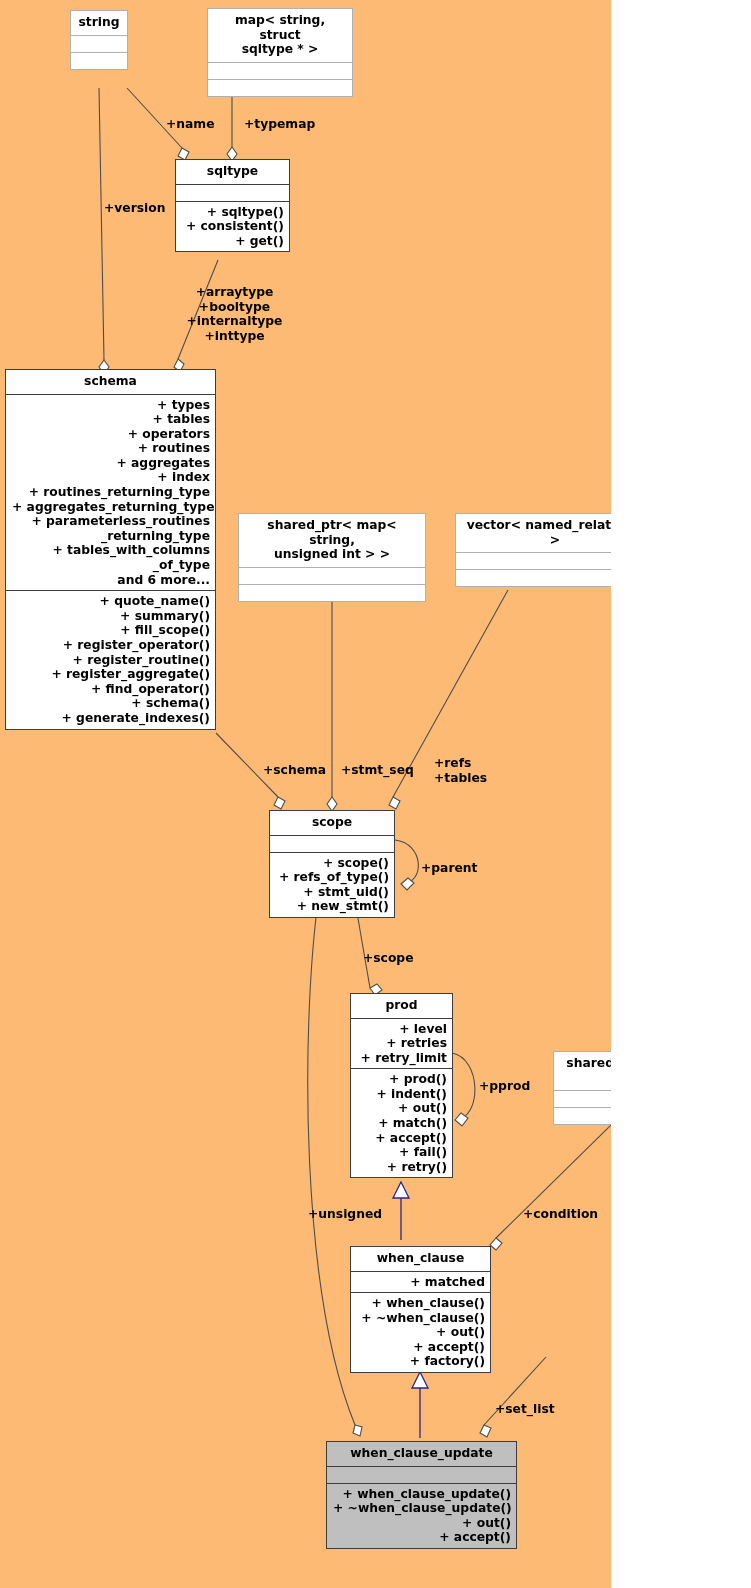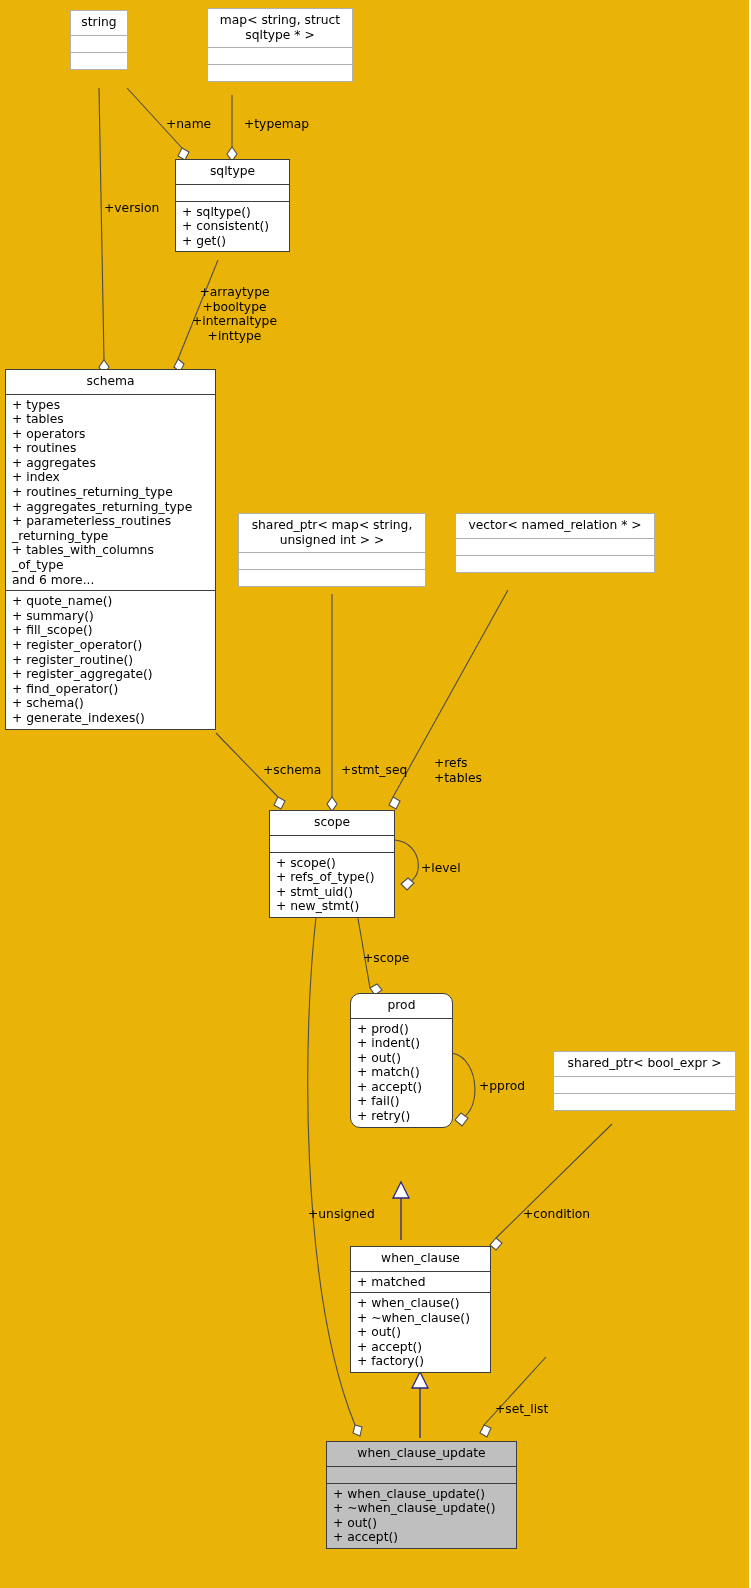--- a/index.html
+++ b/index.html
@@ -2,25 +2,26 @@
 <html><head>
 <meta charset="utf-8">
 <style>
   html, body {
     margin: 0;
     padding: 0;
     background: #ffffff;
   }
   #canvas {
     position: relative;
-    width: 749px;
+    width: 611px;
     height: 1588px;
-    background: #eab308;
+    background: #fdba74;
     font-family: "DejaVu Sans", sans-serif;
     overflow: hidden;
+    font-weight: bold;
   }
   svg.edges {
     position: absolute;
     left: 0;
     top: 0;
     width: 751px;
     height: 1588px;
     pointer-events: none;
   }
   .uml-box {
@@ -37,20 +38,21 @@
   }
   .uml-box.plain .sect {
     border-top: 1px solid #b0b0b0;
   }
   
   .uml-box.solid {
     border: 1.4px solid #3d3d3d;
   }
   .uml-box.solid .sect {
     border-top: 1.4px solid #3d3d3d;
+    text-align: right;
   }
   .uml-box.highlight {
     background: #bfbfbf;
   }
   .title {
     text-align: center;
     font-size: 12.3px;
     color: #000000;
     padding: 4px 6px 5px 6px;
     line-height: 14.5px;
@@ -224,22 +226,27 @@
     <div class="title">scope</div>
     <div class="sect empty"></div>
     <div class="sect">
       <div class="row">+ scope()</div>
       <div class="row">+ refs_of_type()</div>
       <div class="row">+ stmt_uid()</div>
       <div class="row">+ new_stmt()</div>
     </div>
   </div>
 
-  <div class="uml-box solid" style="left:350px; top:993px; width:103px;border-radius:10px;">
+  <div class="uml-box solid" style="left:350px; top:993px; width:103px;">
     <div class="title">prod</div>
+    <div class="sect">
+      <div class="row">+ level</div>
+      <div class="row">+ retries</div>
+      <div class="row">+ retry_limit</div>
+    </div>
     <div class="sect">
       <div class="row">+ prod()</div>
       <div class="row">+ indent()</div>
       <div class="row">+ out()</div>
       <div class="row">+ match()</div>
       <div class="row">+ accept()</div>
       <div class="row">+ fail()</div>
       <div class="row">+ retry()</div>
     </div>
   </div>
@@ -287,21 +294,21 @@
 +internaltype
 +inttype</div>
 
   <div class="edge-label" style="left:263px; top:763px;">+schema</div>
 
   <div class="edge-label" style="left:341px; top:763px;">+stmt_seq</div>
 
   <div class="edge-label" style="left:434px; top:756px;">+refs
 +tables</div>
 
-  <div class="edge-label" style="left:421px; top:861px;">+level</div>
+  <div class="edge-label" style="left:421px; top:861px;">+parent</div>
 
   <div class="edge-label" style="left:363px; top:951px;">+scope</div>
 
   <div class="edge-label" style="left:479px; top:1079px;">+pprod</div>
 
   <div class="edge-label" style="left:308px; top:1207px;">+unsigned</div>
 
   <div class="edge-label" style="left:523px; top:1207px;">+condition</div>
 
   <div class="edge-label" style="left:495px; top:1402px;">+set_list</div>

